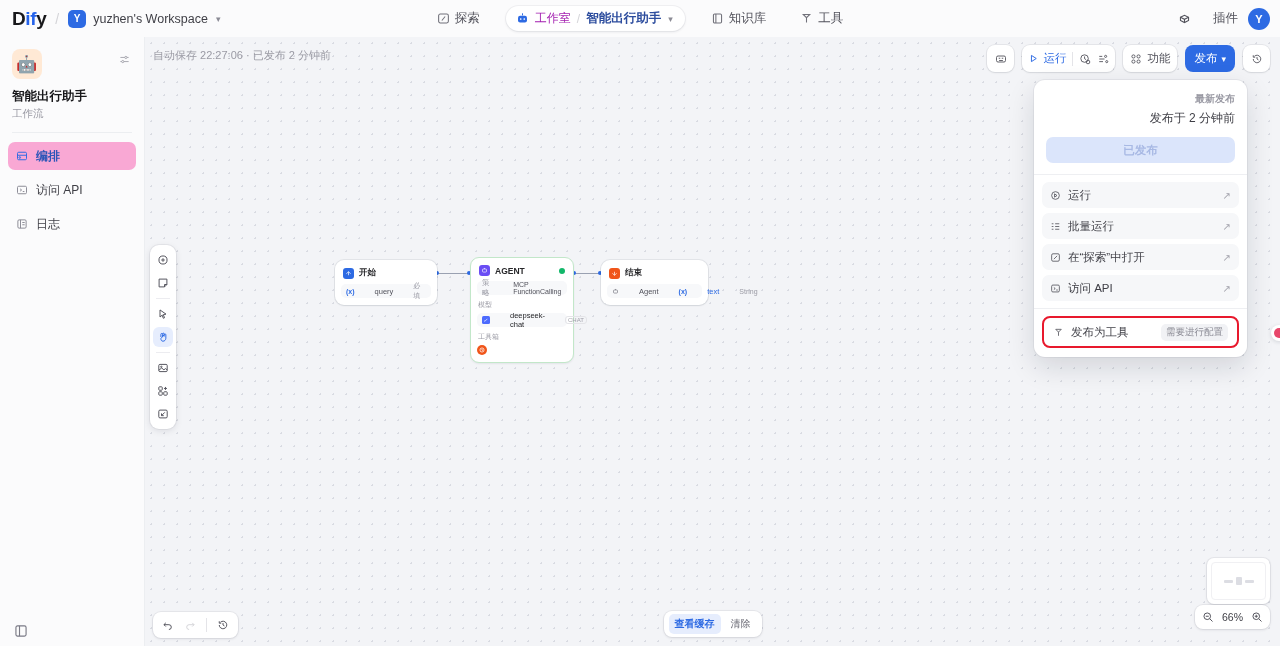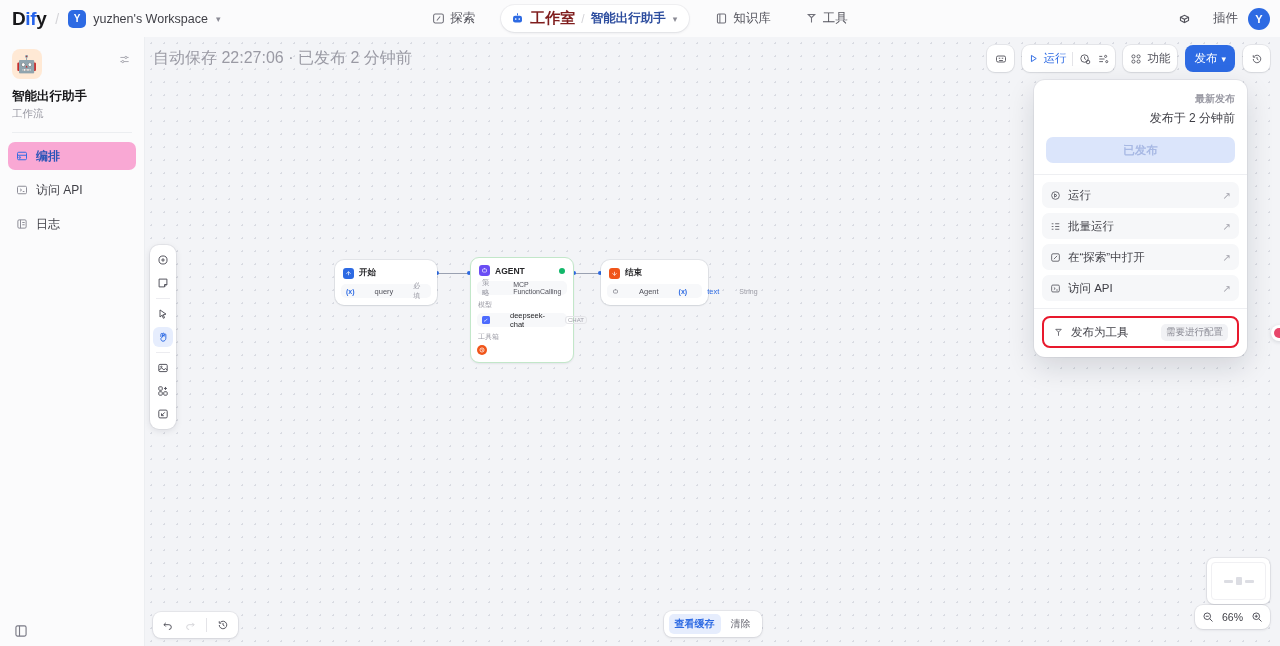--- a/index.html
+++ b/index.html
@@ -41,21 +41,21 @@
   .tb-center > * { pointer-events: auto; }
   .nav-item {
     display: flex; align-items: center; gap: 5px;
     font-size: 12.5px; color: #52525b; padding: 4px 8px; border-radius: 8px;
   }
   .nav-pill {
     display: flex; align-items: center; gap: 6px;
     background: #ffffff; border-radius: 14px; padding: 4px 12px 4px 10px;
     box-shadow: 0 1px 3px rgba(16,24,40,0.09), 0 0 0 1px rgba(16,24,40,0.04);
   }
-  .nav-pill .ws-label { font-size: 15px; color: #7f1d1d; font-weight: 700; }
+  .nav-pill .ws-label { font-size: 12px; color: #a21caf; font-weight: 400; }
   .nav-pill .sep { color: #d4d4d8; font-size: 12px; }
   .nav-pill .app-label { font-size: 12.5px; color: #2d4d9e; font-weight: 600; }
   .tb-right {
     position: absolute; right: 10px; top: 0; height: 37px;
     display: flex; align-items: center; gap: 10px;
   }
   .plugin-item { display: flex; align-items: center; gap: 22px; font-size: 12.5px; color: #52525b; }
   .avatar {
     width: 22px; height: 22px; border-radius: 50%; background: #2d6ae3;
     color: #fff; font-size: 11px; font-weight: 600;
@@ -93,21 +93,21 @@
   .canvas {
     position: absolute; top: 37px; left: 145px;
     width: 1135px; height: 609px;
     background-color: #f3f4f7;
     background-image: radial-gradient(circle, #d9dbe2 1px, transparent 1px);
     background-size: 13px 13px;
     overflow: hidden;
   }
   .autosave {
     position: absolute; top: 11px; left: 8px;
-    font-size: 16px; color: #9a9aa4;
+    font-size: 11px; color: #9a9aa4;
   }
 
   
   .wf-toolbar {
     position: absolute; top: 8px; right: 10px;
     display: flex; align-items: center; gap: 8px;
   }
   .tbtn {
     height: 27px; min-width: 27px; border-radius: 8px; background: #fff;
     box-shadow: 0 1px 2px rgba(16,24,40,0.08), 0 0 0 1px rgba(16,24,40,0.06);

